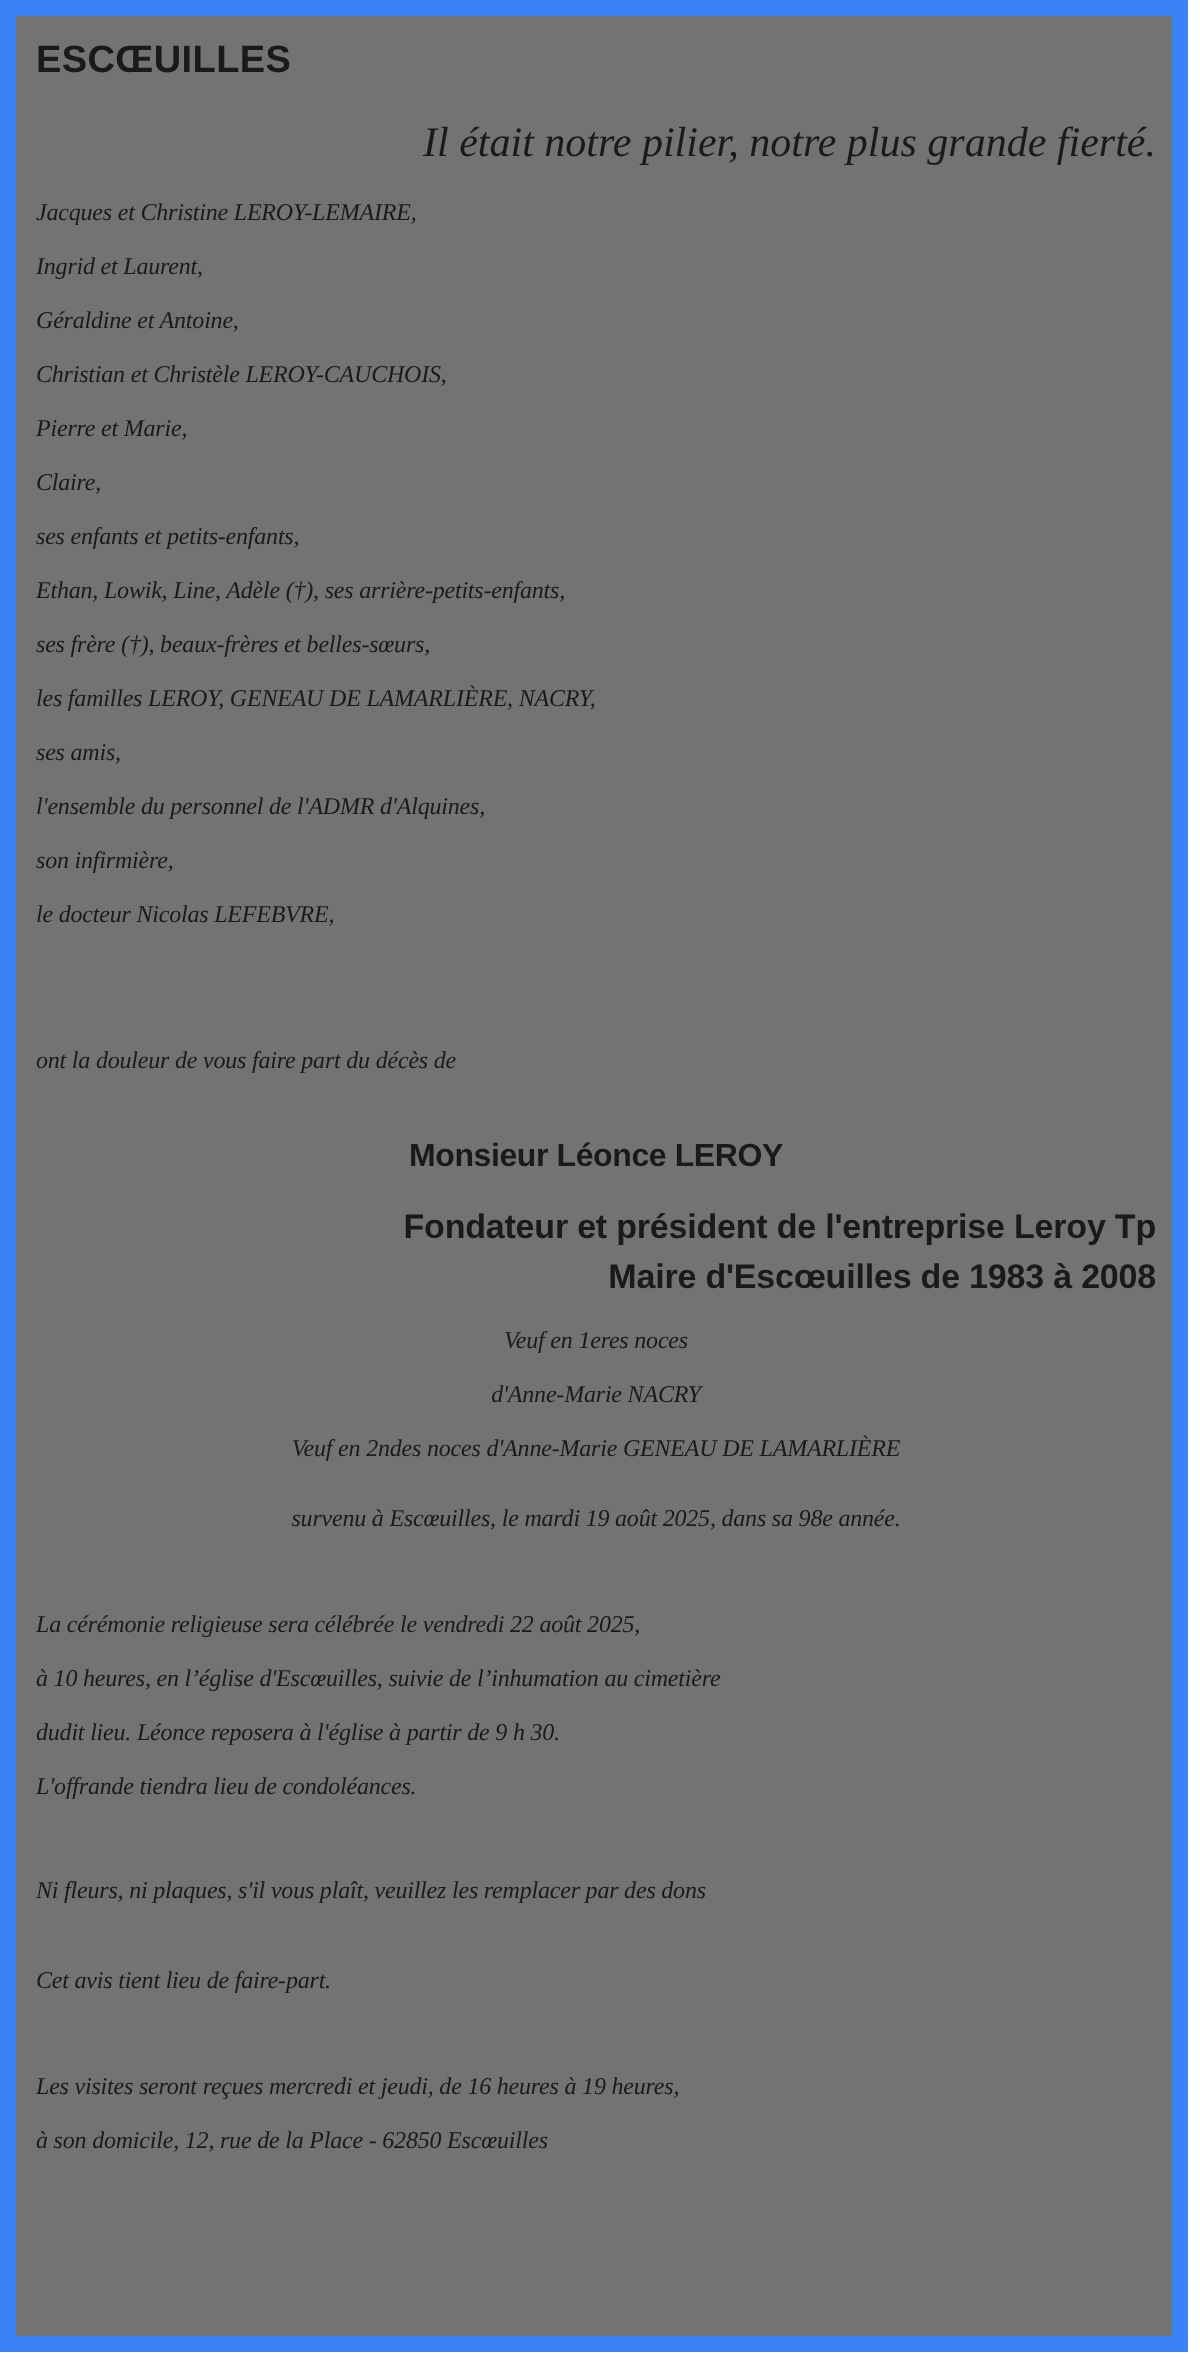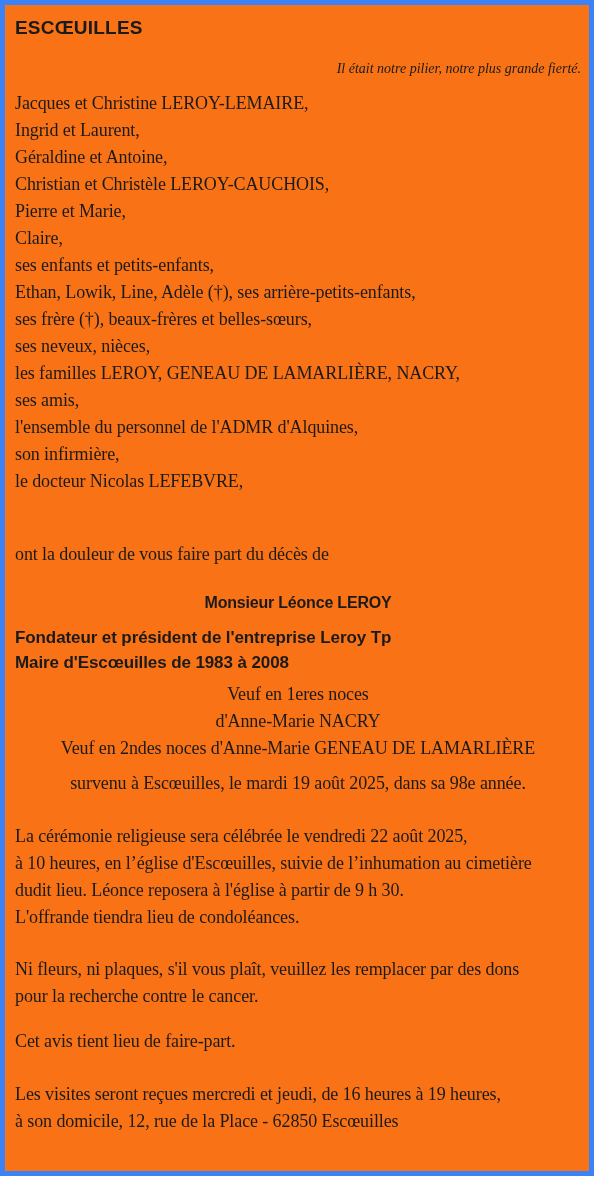--- a/index.html
+++ b/index.html
@@ -12,71 +12,72 @@
     height: 1182px;
     position: relative;
   }
   .card {
     box-sizing: border-box;
     position: absolute;
     top: 0;
     left: 0;
     width: 594px;
     height: 1176px;
-    border: 5px solid #3b82f6;
-    background: #f97316;
+    border: 8px solid #3b82f6;
+    background: #737373;
     padding: 9px 8px 0 10px;
     overflow: hidden;
     color: #1a1a1a;
     font-family: "Liberation Serif", serif;
     font-size: 18px;
   }
   .town {
     font-family: "Liberation Sans", sans-serif;
     font-weight: 700;
     font-size: 19px;
     line-height: 27px;
     letter-spacing: 0.2px;
     white-space: nowrap;
   }
   .epigraph {
     margin-top: 14px;
     text-align: right;
     font-style: italic;
-    font-size: 14px;
+    font-size: 21px;
     line-height: 27px;
     white-space: nowrap;
   }
   .family {
     margin-top: 8px;
   }
   .line {
-    font-size: 18px;
+    font-size: 12px;
     line-height: 27px;
     letter-spacing: -0.1px;
     white-space: nowrap;
+    font-style: italic;
   }
   .intro {
     margin-top: 46px;
   }
   .deceased-name {
     margin-top: 20px;
     text-align: center;
     font-family: Liberation Sans, sans-serif;
     font-weight: 700;
     font-size: 16px;
     line-height: 30px;
     letter-spacing: -0.2px;
     white-space: nowrap;
   }
   .titles {
     margin-top: 7px;
   }
   .title-line {
-    text-align: left;
+    text-align: right;
     font-family: "Liberation Sans", sans-serif;
     font-weight: 700;
     font-size: 17px;
     line-height: 25px;
     letter-spacing: -0.1px;
     white-space: nowrap;
   }
   .civil {
     margin-top: 6px;
     text-align: center;
@@ -109,21 +110,20 @@
   <div class="family">
     <div class="line">Jacques et Christine LEROY-LEMAIRE,</div>
     <div class="line">Ingrid et Laurent,</div>
     <div class="line">Géraldine et Antoine,</div>
     <div class="line">Christian et Christèle LEROY-CAUCHOIS,</div>
     <div class="line">Pierre et Marie,</div>
     <div class="line">Claire,</div>
     <div class="line">ses enfants et petits-enfants,</div>
     <div class="line">Ethan, Lowik, Line, Adèle (†), ses arrière-petits-enfants,</div>
     <div class="line">ses frère (†), beaux-frères et belles-sœurs,</div>
-    <div class="line">ses neveux, nièces,</div>
     <div class="line">les familles LEROY, GENEAU DE LAMARLIÈRE, NACRY,</div>
     <div class="line">ses amis,</div>
     <div class="line">l'ensemble du personnel de l'ADMR d'Alquines,</div>
     <div class="line">son infirmière,</div>
     <div class="line">le docteur Nicolas LEFEBVRE,</div>
   </div>
 
   <div class="line intro">ont la douleur de vous faire part du décès de</div>
 
   <div class="deceased-name">Monsieur Léonce LEROY</div>
@@ -142,21 +142,20 @@
 
   <div class="ceremony">
     <div class="line">La cérémonie religieuse sera célébrée le vendredi 22 août 2025,</div>
     <div class="line">à 10 heures, en l’église d'Escœuilles, suivie de l’inhumation au cimetière</div>
     <div class="line">dudit lieu. Léonce reposera à l'église à partir de 9 h 30.</div>
     <div class="line">L'offrande tiendra lieu de condoléances.</div>
   </div>
 
   <div class="donations">
     <div class="line">Ni fleurs, ni plaques, s'il vous plaît, veuillez les remplacer par des dons</div>
-    <div class="line">pour la recherche contre le cancer.</div>
   </div>
 
   <div class="notice">
     <div class="line">Cet avis tient lieu de faire-part.</div>
   </div>
 
   <div class="visits">
     <div class="line">Les visites seront reçues mercredi et jeudi, de 16 heures à 19 heures,</div>
     <div class="line">à son domicile, 12, rue de la Place - 62850 Escœuilles</div>
   </div>

